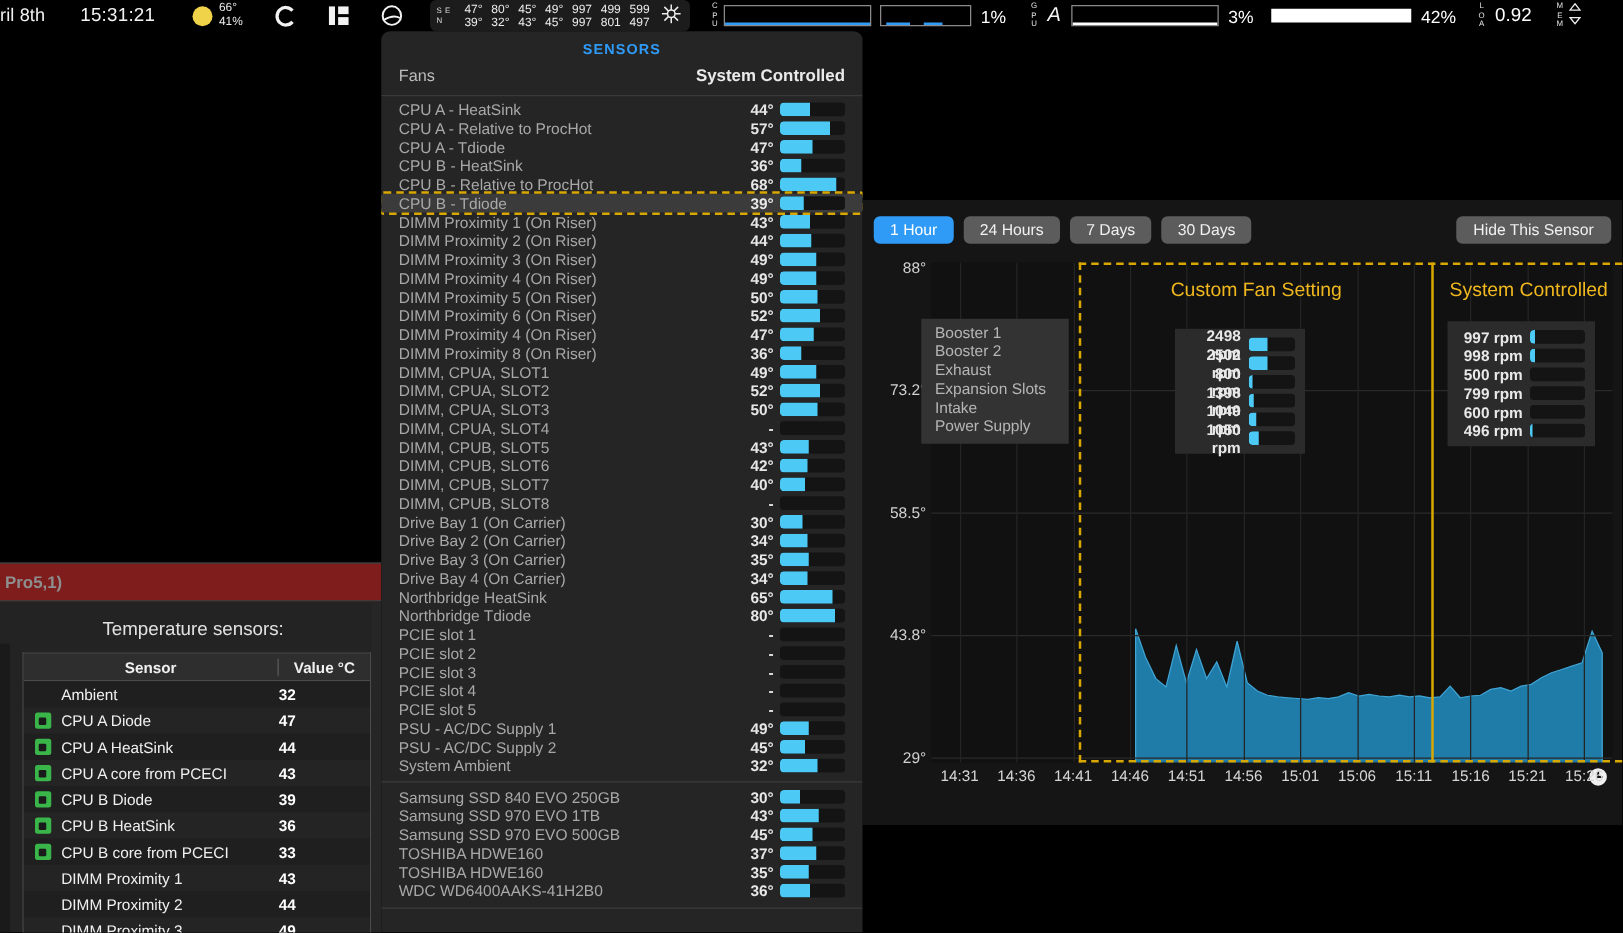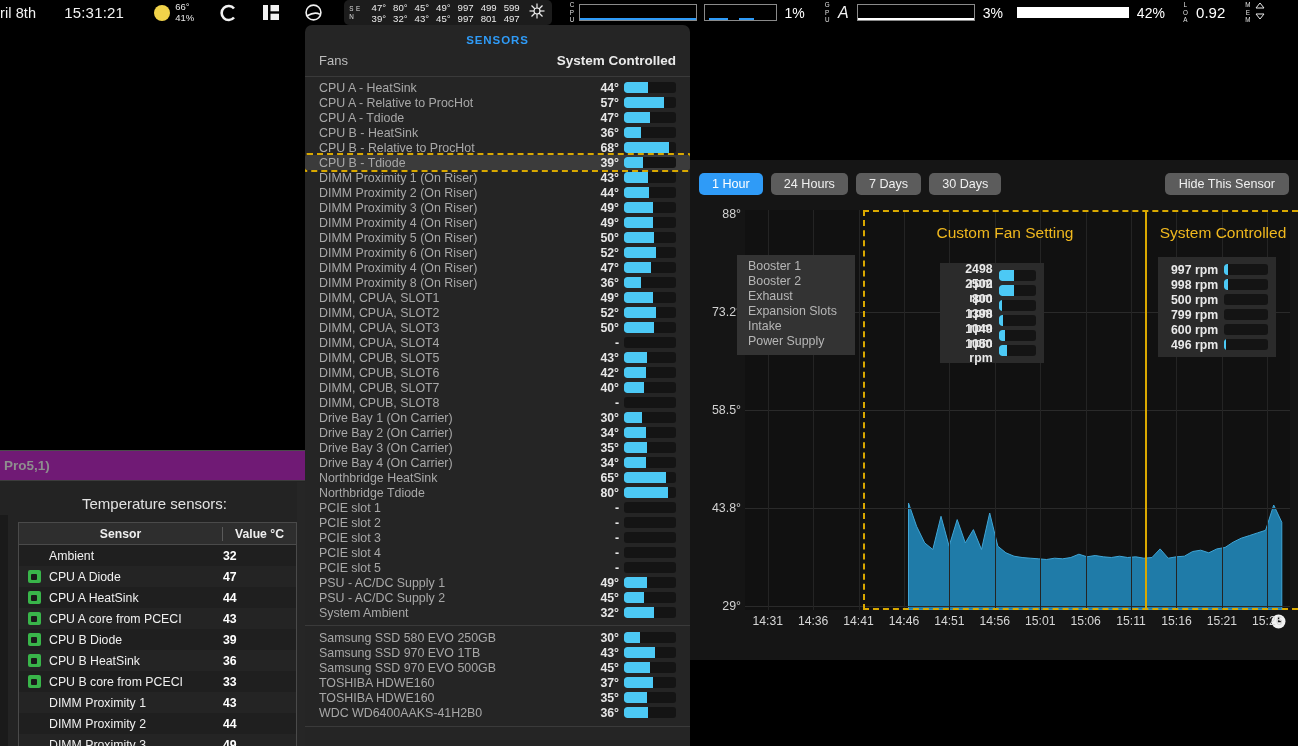--- a/index.html
+++ b/index.html
@@ -142,21 +142,21 @@
   .fanmeter > i{ display:block; height:100%; background:#4cc9f5; border-radius:3px 0 0 3px;}
 
   
   .lwin{
     position:absolute; left:0px; top:450px; width:305px; height:296px;
     background:#232323; border-top:1px solid #4a4a4a;
   }
   .lwin-title{
     height:30px; display:flex; align-items:center; padding-left:4px;
     color:#8e8e8e; font-size:13.5px; font-weight:bold;
-    border-bottom:1px solid #3c3c3c; background:#701a75;
+    border-bottom:1px solid #3c3c3c; background:#7f1d1d;
   }
   .lwin-sub{
     text-align:center; color:#e2e2e2; font-size:15px;
     padding:14px 0 10px; padding-left:4px;
   }
   .ltable{ margin:0 8px 0 18px; border:1px solid #4a4a4a; border-bottom:none; }
   .lthead{
     display:flex; height:22px; align-items:center;
     background:#2e2e2e; color:#efefef; font-size:12.2px; font-weight:bold;
     border-bottom:1px solid #4a4a4a;
@@ -818,21 +818,21 @@
           <div class="sname">System Ambient</div>
           <div class="sval">32°</div>
           <div class="meter">
             <i style="width: 58%;"></i>
           </div>
         </div>
       </div>
     <div class="sep" style="margin:5px 0 4px"></div>
     <div id="driverows">
         <div class="srow">
-          <div class="sname">Samsung SSD 580 EVO 250GB</div>
+          <div class="sname">Samsung SSD 840 EVO 250GB</div>
           <div class="sval">30°</div>
           <div class="meter">
             <i style="width: 31%;"></i>
           </div>
         </div>
         <div class="srow">
           <div class="sname">Samsung SSD 970 EVO 1TB</div>
           <div class="sval">43°</div>
           <div class="meter">
             <i style="width: 60%;"></i>

